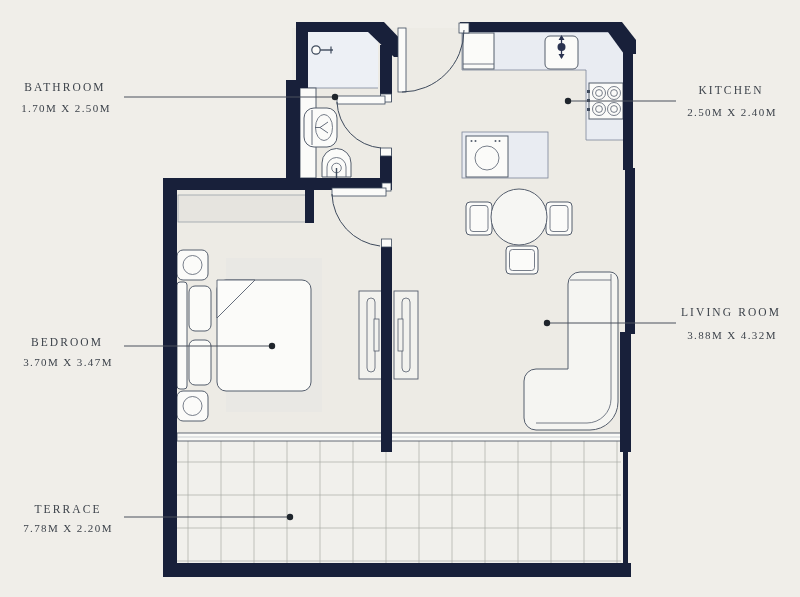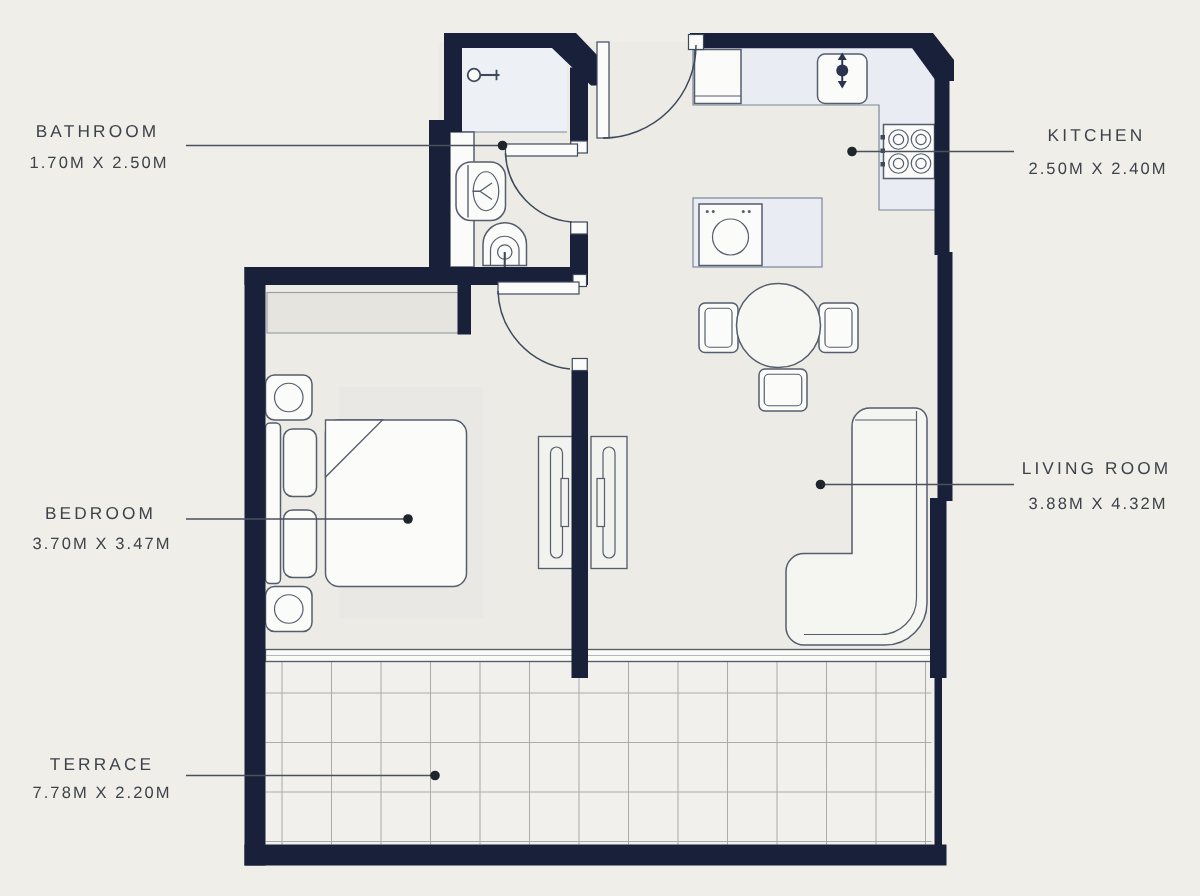--- a/index.html
+++ b/index.html
@@ -1,21 +1,21 @@
 <!DOCTYPE html>
 <html><head>
 <meta charset="utf-8">
 <style>
   html,body{margin:0;padding:0;}
   body{
     width:800px;height:597px;overflow:hidden;
     background:#f0eee9;
     font-family:"Liberation Sans", sans-serif;
   }
-  .plan-wrap{position:relative;width:800px;height:597px;}
+  .plan-wrap{position:relative;width:800px;height:597px;font-family:Liberation Serif, serif;}
   svg{display:block;}
   text.room-name{
     font-size:11.5px;letter-spacing:2.1px;fill:#3d434b;
     text-anchor:middle;font-weight:400;
   }
   text.room-dims{
     font-size:11px;letter-spacing:1.4px;fill:#3d434b;
     text-anchor:middle;font-weight:400;
   }
   .wall{fill:#18203a;stroke:none;}

